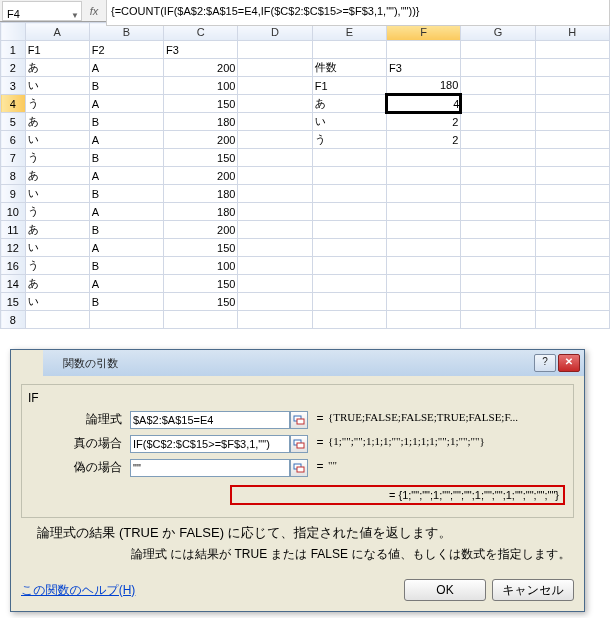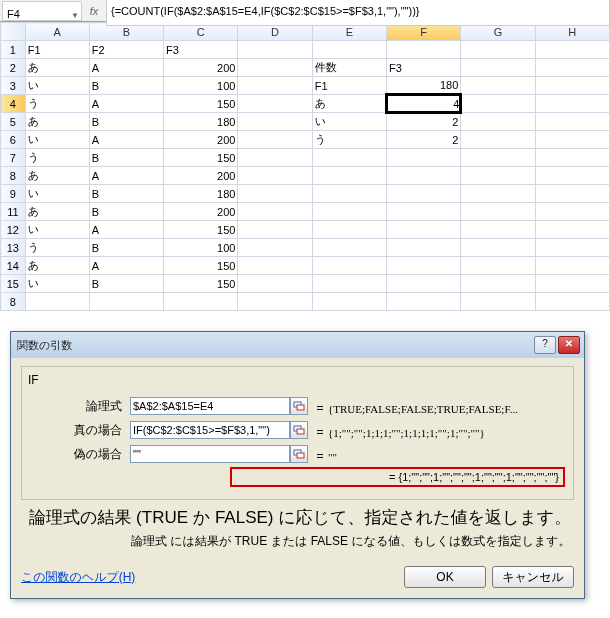--- a/index.html
+++ b/index.html
@@ -22,36 +22,36 @@
   .sheet .colG { width: 72px; } .sheet .colH { width: 72px; }
   .sheet th.active-col { background: linear-gradient(#fde7a0, #fbc95c); }
   .sheet td.active-row-hdr { background: linear-gradient(to right, #fde7a0, #fbc95c); }
   .sheet td { text-align: left; }
   .sheet td.num { text-align: right; }
   .sheet td.active-cell { border: 3px solid #000; padding: 0; }
   .bold { font-weight: bold; }
   
   
   .dialog { position: relative; margin: 20px 10px 10px 10px; border: 1px solid #4a6a8a; background: #ece9d8; width: 575px; box-shadow: 2px 2px 6px rgba(0,0,0,0.3); }
-  .titlebar { height: 26px; background: linear-gradient(#d7e4f2, #bcd2ea); display: flex; align-items: center; padding: 0 4px 0 6px; color: #1a1a1a; }
+  .titlebar { height: 26px; background: linear-gradient(#d7e4f2, #bcd2ea); display: flex; align-items: center; padding: 0 4px 0 20px; color: #1a1a1a; margin-left: 32px; }
   .titlebar .title { flex: 1; }
   .tb-btn { width: 22px; height: 18px; margin-left: 2px; border: 1px solid #7a8aa0; background: linear-gradient(#f2f6fb,#d2dff0); text-align: center; line-height: 14px; font-size: 10px; cursor: pointer; border-radius: 2px; }
   .tb-close { background: linear-gradient(#e57373,#c62828); color: #fff; border-color:#8a1f1f; font-weight: bold; }
   .dialog-body { padding: 8px 10px 10px 10px; font-size: 12px; }
   .group { border: 1px solid #c0c0b0; padding: 6px 8px 10px 8px; margin-bottom: 0; }
   .grp-label { font-size: 12px; margin-bottom: 6px; margin-left: -2px; }
-  .argrow { display: flex; align-items: flex-end; height: 22px; margin: 2px 0; }
+  .argrow { display: flex; align-items: flex-start; height: 22px; margin: 2px 0; }
   .arglabel { width: 100px; text-align: right; padding-right: 8px; }
   .arginput { width: 160px; height: 18px; border: 1px solid #7f9db9; background: #fff; padding: 4px 2px; font-family: inherit; font-size: 11px; }
   .ref-btn { width: 18px; height: 18px; border: 1px solid #7f9db9; background: linear-gradient(#fefefe,#e3e3e3); margin-left: 0; cursor: pointer; display: inline-flex; align-items: center; justify-content: center; }
   .ref-btn svg { width: 12px; height: 12px; }
   .argeq { width: 12px; text-align: center; margin: 0 2px 0 6px; }
   .argval { flex: 1; font-size: 11px; overflow: hidden; white-space: nowrap; font-family: Liberation Serif, serif; }
   .result-line { text-align: right; padding: 2px 4px; margin: 4px 0 2px 200px; border: 2px solid #d00000; font-size: 11px; }
-  .desc { margin: 6px 0 4px 8px; font-size: 17px; }
+  .desc { margin: 6px 0 4px 16px; font-size: 13px; }
   .desc2 { margin: 4px 0 16px 110px; font-size: 12px; }
   .formula-result { margin: 8px 0; font-size: 12px; }
   .bottom-row { display: flex; align-items: center; }
   .help-link { color: #0041d0; text-decoration: underline; cursor: pointer; flex: 1; font-size: 12px; }
   .dlg-btn { width: 82px; height: 22px; border: 1px solid #7a7a7a; background: linear-gradient(#fefefe,#e3e3e3); margin-left: 6px; cursor: pointer; font-family: inherit; font-size: 12px; border-radius: 3px; }
 </style>
 </head>
 <body>
 
 <div class="formula-bar">
@@ -171,20 +171,31 @@
         <td>い</td>
         <td>B</td>
         <td class="num">180</td>
         <td></td>
         <td></td>
         <td></td>
         <td></td>
         <td></td>
       </tr>
       <tr>
+        <td class="rowhead">10</td>
+        <td>う</td>
+        <td>A</td>
+        <td class="num">180</td>
+        <td></td>
+        <td></td>
+        <td></td>
+        <td></td>
+        <td></td>
+      </tr>
+      <tr>
         <td class="rowhead">11</td>
         <td>あ</td>
         <td>B</td>
         <td class="num">200</td>
         <td></td>
         <td></td>
         <td></td>
         <td></td>
         <td></td>
       </tr>
@@ -193,21 +204,21 @@
         <td>い</td>
         <td>A</td>
         <td class="num">150</td>
         <td></td>
         <td></td>
         <td></td>
         <td></td>
         <td></td>
       </tr>
       <tr>
-        <td class="rowhead">13</td>
+        <td class="rowhead">16</td>
         <td>う</td>
         <td>B</td>
         <td class="num">100</td>
         <td></td>
         <td></td>
         <td></td>
         <td></td>
         <td></td>
       </tr>
       <tr>

